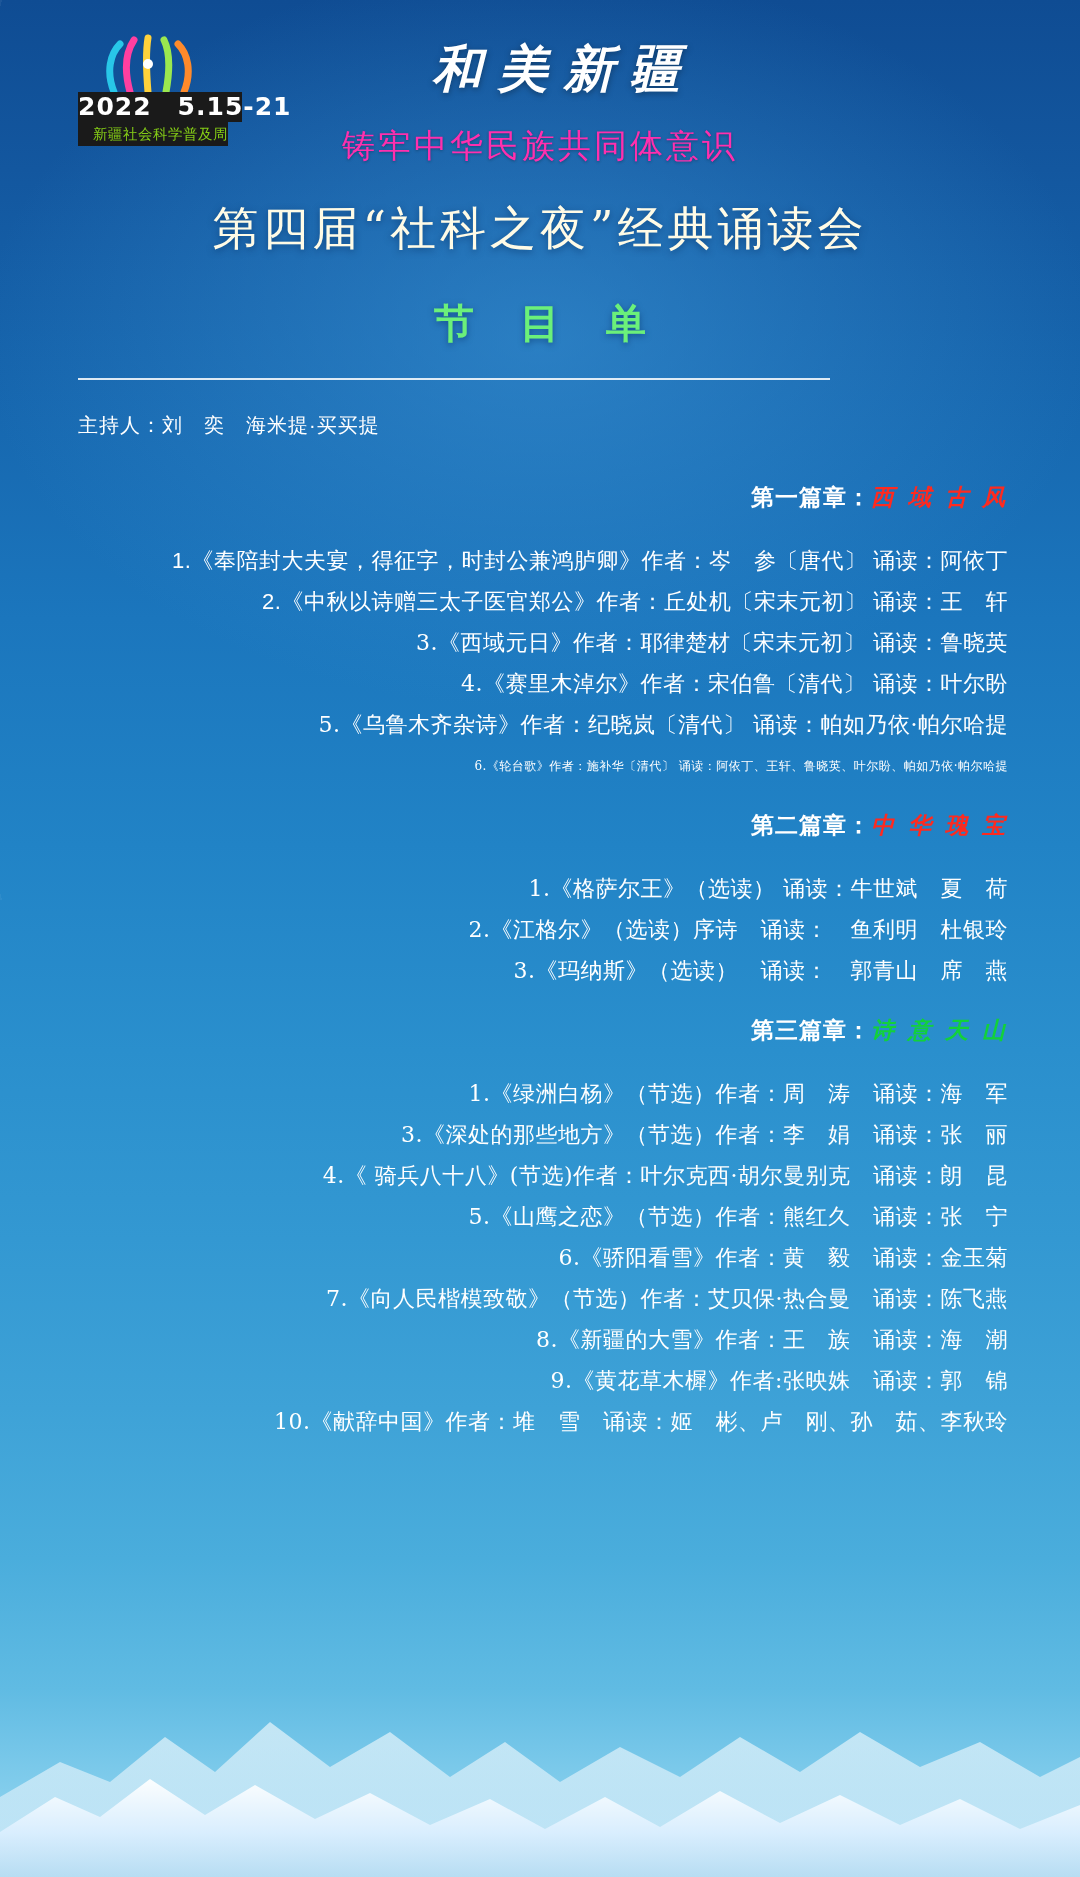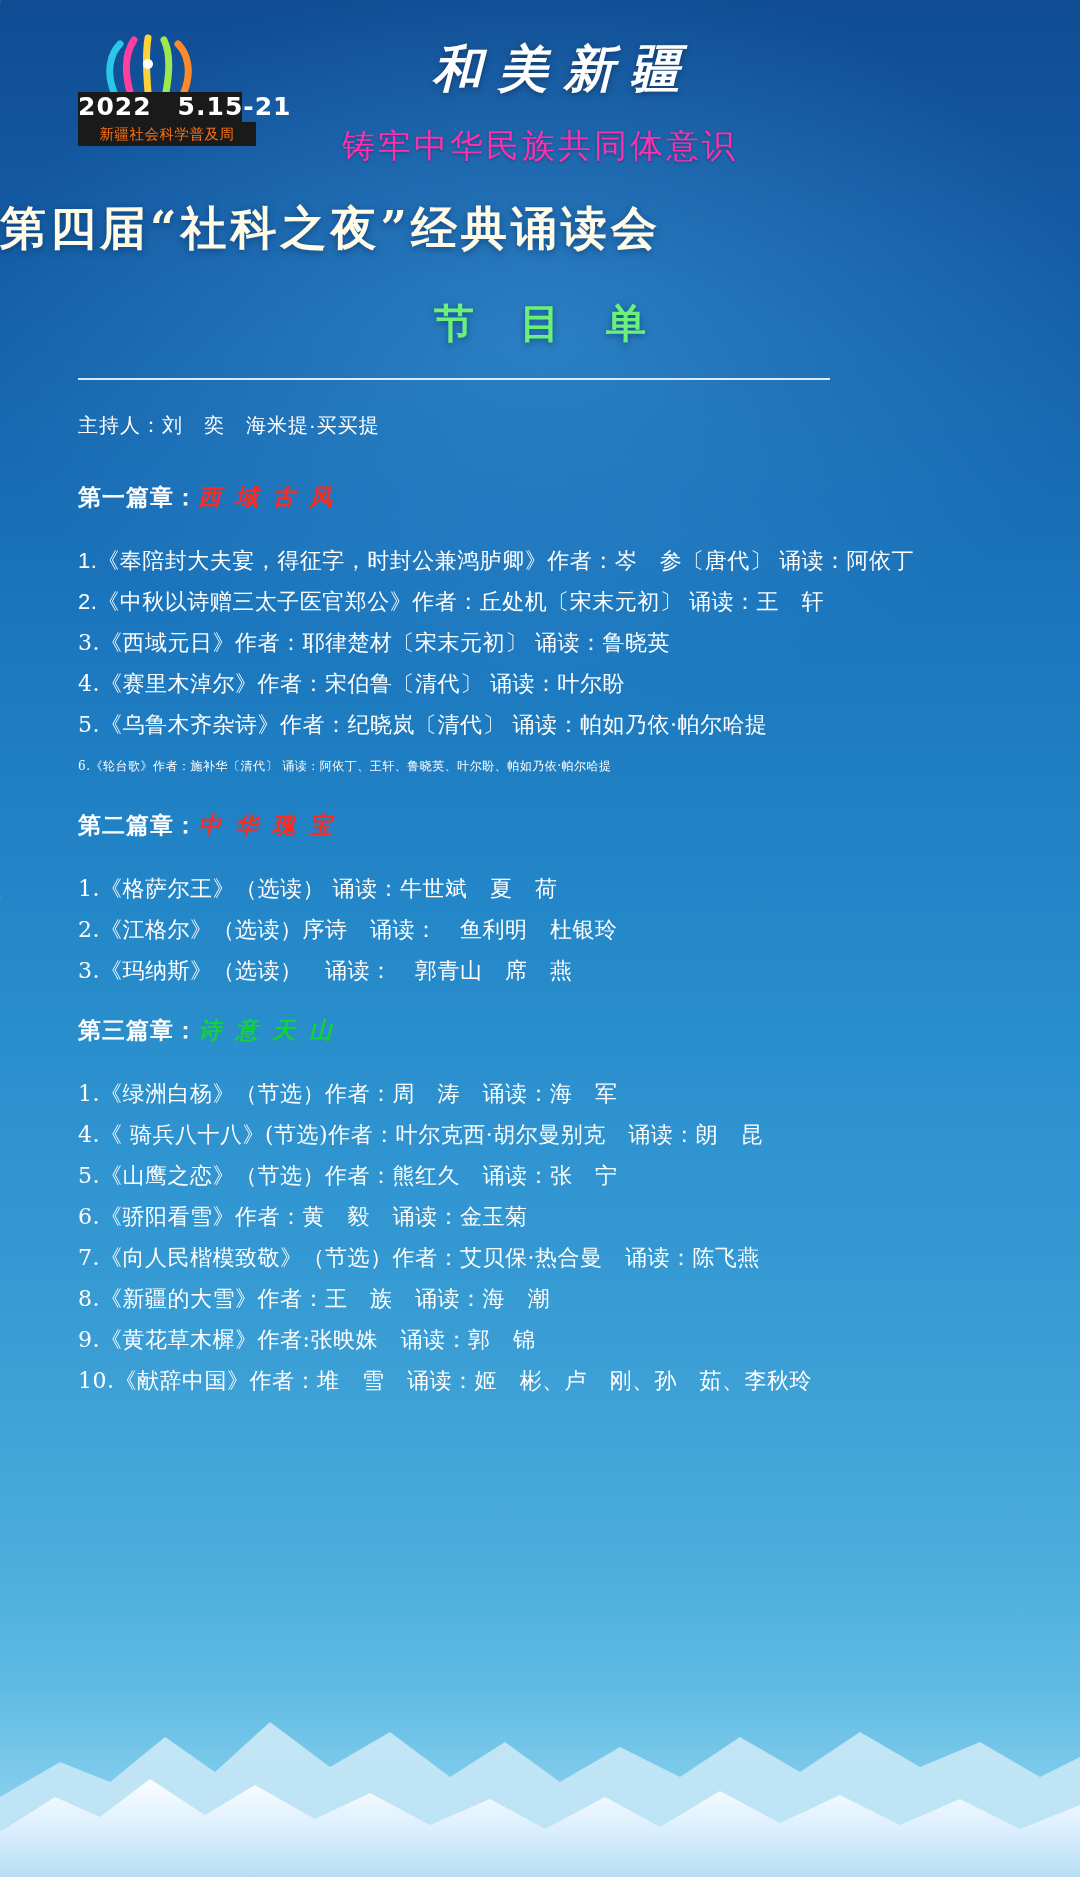--- a/index.html
+++ b/index.html
@@ -80,27 +80,27 @@
     line-height: 30px;
     text-align: center;
     white-space: nowrap;
     font-family: "DejaVu Sans", sans-serif;
   }
   .logo .year-row .dates { margin-left: 26px; }
   .logo .sub-row {
     position: absolute;
     left: 0;
     top: 88px;
-    width: 178px;
+    width: 150px;
     height: 24px;
     background: #1a1a1a;
-    color: #f97316;
+    color: #84cc16;
     font-size: 14.5px;
     line-height: 24px;
-    text-align: center;
+    text-align: right;
     white-space: nowrap;
     letter-spacing: 0.5px;
   }
 
   .title-main {
     position: absolute;
     top: 36px;
     left: 0; right: 0;
     text-align: center;
     font-family: "DejaVu Serif", serif;
@@ -120,24 +120,24 @@
     font-size: 33px;
     font-weight: normal;
     letter-spacing: 3px;
     color: #ff2fae;
     text-shadow: 0 1px 3px rgba(0,0,0,0.3);
   }
   .title-event {
     position: absolute;
     top: 198px;
     left: 0; right: 0;
-    text-align: left;
+    text-align: center;
     font-family: "DejaVu Serif", serif;
     font-size: 46px;
-    font-weight: bold;
+    font-weight: normal;
     letter-spacing: 4px;
     color: #fffbe6;
     text-shadow: 0 2px 7px rgba(0,40,90,0.55);
   }
   .title-program {
     position: absolute;
     top: 296px;
     left: 0; right: 0;
     text-align: center;
     font-family: "DejaVu Serif", serif;
@@ -165,20 +165,21 @@
     font-size: 20px;
     color: #ffffff;
     letter-spacing: 1px;
   }
 
   .content {
     position: absolute;
     top: 482px;
     left: 78px;
     width: 930px;
+    text-align: right;
   }
   .chapter {
     margin-bottom: 6px;
   }
   .chapter-head {
     font-size: 23px;
     color: #ffffff;
     font-weight: bold;
     letter-spacing: 1px;
     margin-bottom: 30px;
@@ -262,20 +263,21 @@
       <div class="item serif">1.《格萨尔王》（选读） 诵读：牛世斌　夏　荷</div>
       <div class="item serif">2.《江格尔》（选读）序诗　诵读：　鱼利明　杜银玲</div>
       <div class="item serif">3.《玛纳斯》（选读）　诵读：　郭青山　席　燕</div>
     </div>
 
     <div class="chapter chapter-3">
       <div class="chapter-head">
         <span>第三篇章：</span><span class="ch-name green">诗 意 天 山</span>
       </div>
       <div class="item serif">1.《绿洲白杨》（节选）作者：周　涛　诵读：海　军</div>
+      <div class="item serif">3.《深处的那些地方》（节选）作者：李　娟　诵读：张　丽</div>
       <div class="item serif">4.《 骑兵八十八》(节选)作者：叶尔克西·胡尔曼别克　诵读：朗　昆</div>
       <div class="item serif">5.《山鹰之恋》（节选）作者：熊红久　诵读：张　宁</div>
       <div class="item serif">6.《骄阳看雪》作者：黄　毅　诵读：金玉菊</div>
       <div class="item serif">7.《向人民楷模致敬》（节选）作者：艾贝保·热合曼　诵读：陈飞燕</div>
       <div class="item serif">8.《新疆的大雪》作者：王　族　诵读：海　潮</div>
       <div class="item serif">9.《黄花草木樨》作者:张映姝　诵读：郭　锦</div>
       <div class="item serif">10.《献辞中国》作者：堆　雪　诵读：姬　彬、卢　刚、孙　茹、李秋玲</div>
     </div>
 
   </div>

